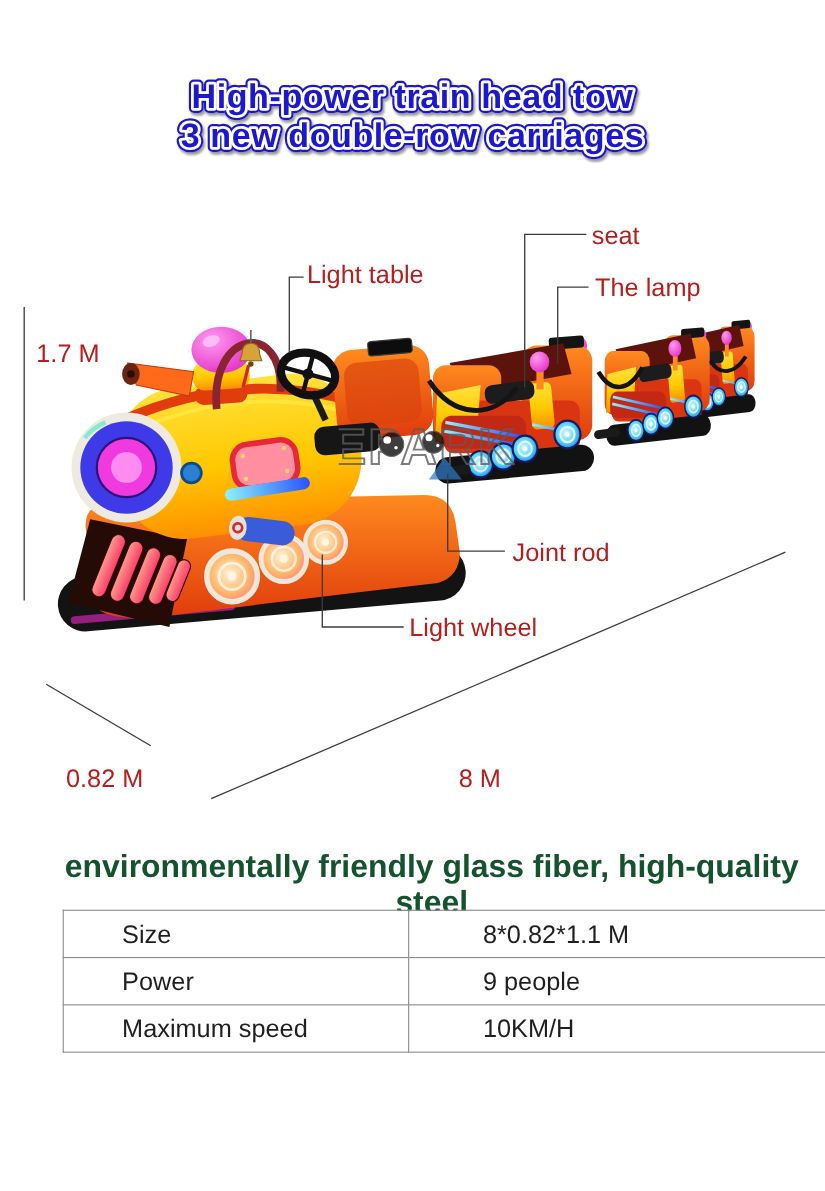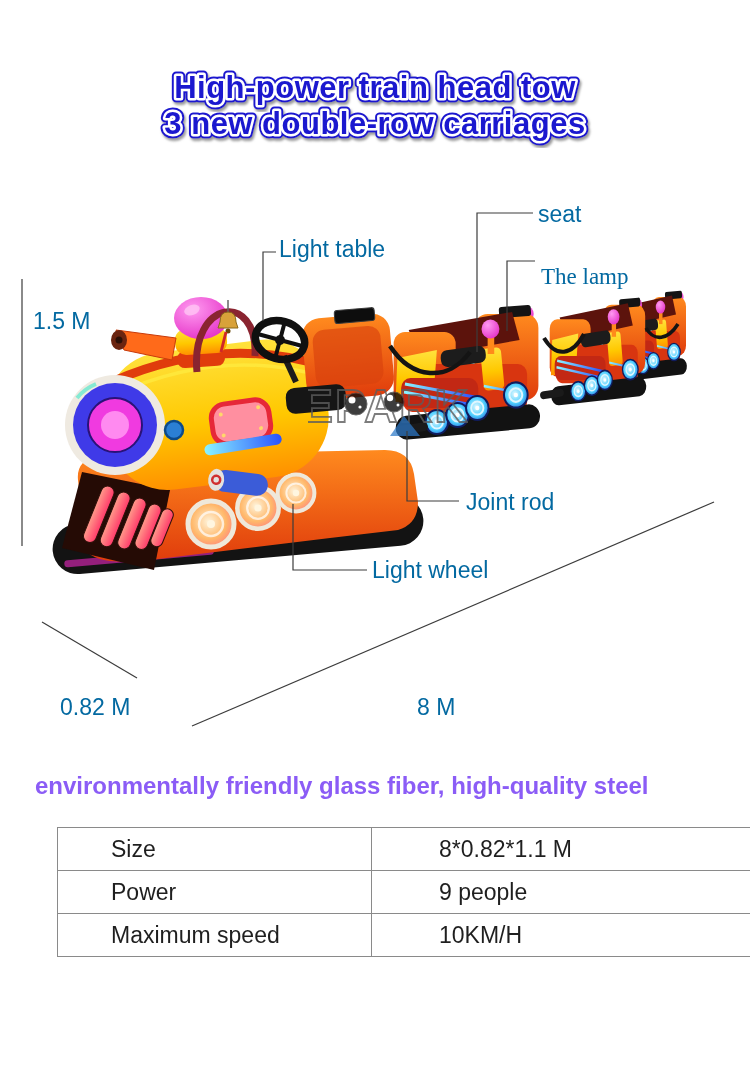--- a/index.html
+++ b/index.html
@@ -7,24 +7,24 @@
          font-family:"Liberation Sans",sans-serif;}
   .abs{position:absolute;}
   
   .title-svg{position:absolute;left:0;top:60px;}
   .title-text{font-family:"Liberation Sans",sans-serif;font-weight:bold;font-size:31px;
               letter-spacing:.5px;}
   .t-outer{fill:none;stroke:#1b18cf;stroke-width:9;stroke-linejoin:round;}
   .t-mid{fill:none;stroke:#ffffff;stroke-width:5;stroke-linejoin:round;}
   .t-fill{fill:#1b18cf;}
   
-  .lbl{position:absolute;font-size:23px;line-height:26px;color:#0369a1;white-space:nowrap;}
-  
-  .subtitle{position:absolute;left:35px;top:772px;width:715px;text-align:left;
-            font-size:24px;font-weight:bold;color:#8b5cf6;}
+  .lbl{position:absolute;font-size:23px;line-height:26px;color:#b91c1c;white-space:nowrap;}
+  
+  .subtitle{position:absolute;left:35px;top:772px;width:715px;text-align:center;
+            font-size:29px;font-weight:bold;color:#14532d;}
   
   .spec{position:absolute;left:57px;top:827px;width:750px;border-collapse:collapse;}
   .spec td{border:1px solid #8a8a8a;height:40px;font-size:23px;color:#1f1f1f;
            vertical-align:middle;background:#fff;}
   .spec td.k{width:259px;padding-left:53px;}
   .spec td.v{padding-left:67px;}
   
   .lines-svg{position:absolute;left:0;top:0;pointer-events:none;}
   .lines-svg path{stroke:#3c3c3c;stroke-width:1.2;fill:none;}
   
@@ -240,24 +240,24 @@
     <path d="M507,331 L507,261 L535,261"></path>
     <path d="M407,431 L407,501 L459,501"></path>
     <path d="M293,504 L293,570 L367,570"></path>
     <path d="M22,279 L22,546"></path>
     <path d="M42,622 L137,678"></path>
     <path d="M192,726 L714,502"></path>
   </svg>
 
   <span class="lbl" style="left:538px;top:201px;">seat</span>
   <span class="lbl" style="left:279px;top:236px;">Light table</span>
-  <span class="lbl" style="left:541px;top:264px;font-family:Liberation Serif, serif;">The lamp</span>
+  <span class="lbl" style="left:541px;top:248px;">The lamp</span>
   <span class="lbl" style="left:466px;top:489px;">Joint rod</span>
   <span class="lbl" style="left:372px;top:557px;">Light wheel</span>
-  <span class="lbl" style="left:33px;top:308px;">1.5 M</span>
+  <span class="lbl" style="left:33px;top:308px;">1.7 M</span>
   <span class="lbl" style="left:60px;top:694px;">0.82 M</span>
   <span class="lbl" style="left:417px;top:694px;">8 M</span>
 
   <div class="subtitle">environmentally friendly glass fiber, high-quality steel</div>
 
   <table class="spec">
     <tbody>
       <tr>
         <td class="k">Size</td>
         <td class="v">8*0.82*1.1 M</td>

